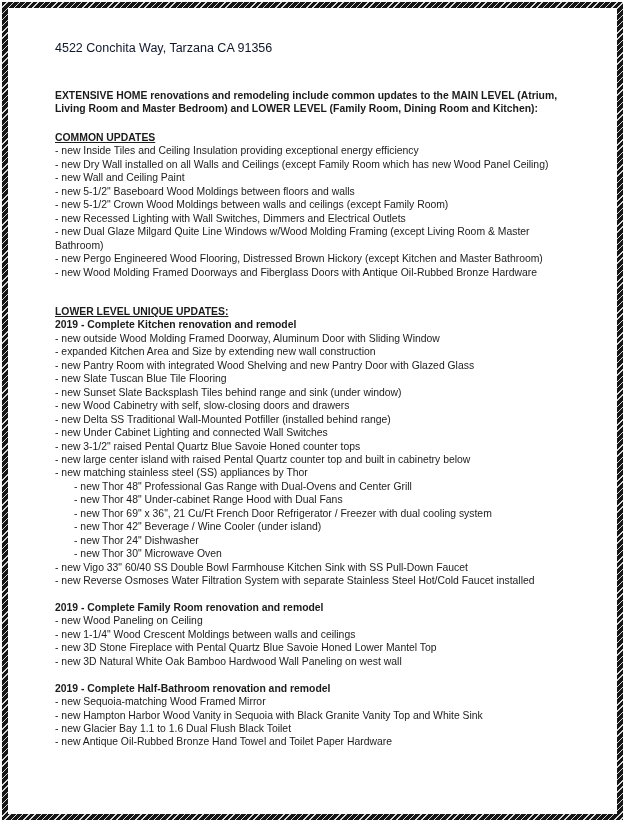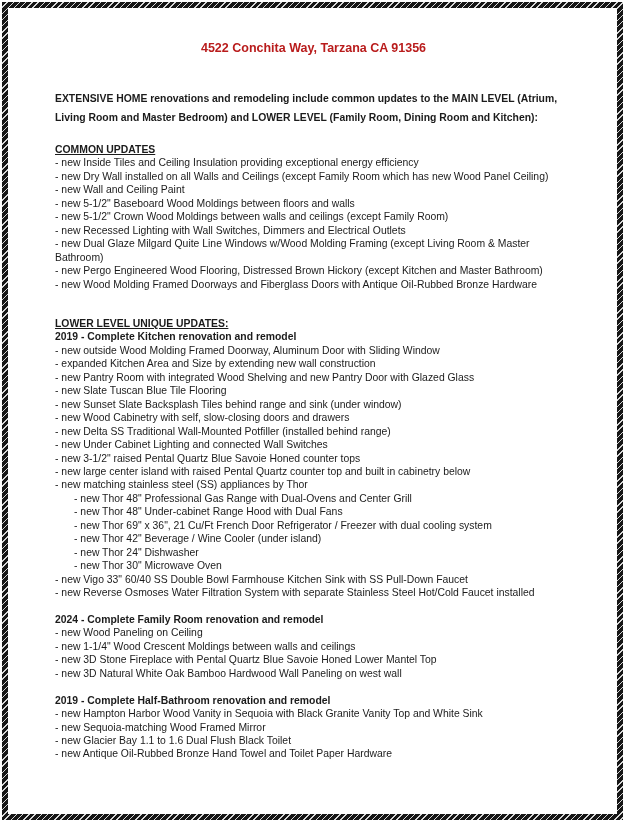--- a/index.html
+++ b/index.html
@@ -30,31 +30,30 @@
   .page {
     background: #ffffff;
     width: 100%;
     height: 100%;
     box-sizing: border-box;
     padding: 33px 45px 0 47px;
     overflow: hidden;
   }
   .doc-title {
     margin: 0 0 33px 0;
-    text-align: center;
     font-size: 12.5px;
-    font-weight: bold;
+    font-weight: normal;
     line-height: 15px;
-    color: #b91c1c;
+    color: #0f172a;
   }
   .intro {
     margin: 16px 0 14px 0;
     font-size: 10.4px;
     font-weight: bold;
-    line-height: 19px;
+    line-height: 13px;
   }
   .section { margin-top: 26px; }
   .section:first-child { margin-top: 16px; }
   .section-heading {
     font-size: 10.4px;
     font-weight: bold;
     text-decoration: underline;
     line-height: 13.45px;
   }
   .block + .block { margin-top: 13.45px; }
@@ -110,29 +109,29 @@
             <div class="item indent">- new Thor 48" Professional Gas Range with Dual-Ovens and Center Grill</div>
             <div class="item indent">- new Thor 48" Under-cabinet Range Hood with Dual Fans</div>
             <div class="item indent">- new Thor 69" x 36", 21 Cu/Ft French Door Refrigerator / Freezer with dual cooling system</div>
             <div class="item indent">- new Thor 42" Beverage / Wine Cooler (under island)</div>
             <div class="item indent">- new Thor 24" Dishwasher</div>
             <div class="item indent">- new Thor 30" Microwave Oven</div>
             <div class="item">- new Vigo 33" 60/40 SS Double Bowl Farmhouse Kitchen Sink with SS Pull-Down Faucet</div>
             <div class="item">- new Reverse Osmoses Water Filtration System with separate Stainless Steel Hot/Cold Faucet installed</div>
           </div>
           <div class="block">
-            <div class="subheading">2024 - Complete Family Room renovation and remodel</div>
+            <div class="subheading">2019 - Complete Family Room renovation and remodel</div>
             <div class="item">- new Wood Paneling on Ceiling</div>
             <div class="item">- new 1-1/4" Wood Crescent Moldings between walls and ceilings</div>
             <div class="item">- new 3D Stone Fireplace with Pental Quartz Blue Savoie Honed Lower Mantel Top</div>
             <div class="item">- new 3D Natural White Oak Bamboo Hardwood Wall Paneling on west wall</div>
           </div>
           <div class="block">
             <div class="subheading">2019 - Complete Half-Bathroom renovation and remodel</div>
+            <div class="item">- new Sequoia-matching Wood Framed Mirror</div>
             <div class="item">- new Hampton Harbor Wood Vanity in Sequoia with Black Granite Vanity Top and White Sink</div>
-            <div class="item">- new Sequoia-matching Wood Framed Mirror</div>
             <div class="item">- new Glacier Bay 1.1 to 1.6 Dual Flush Black Toilet</div>
             <div class="item">- new Antique Oil-Rubbed Bronze Hand Towel and Toilet Paper Hardware</div>
           </div>
         </section>
       </div>
   </div>
 </div>
 
 </body></html>

